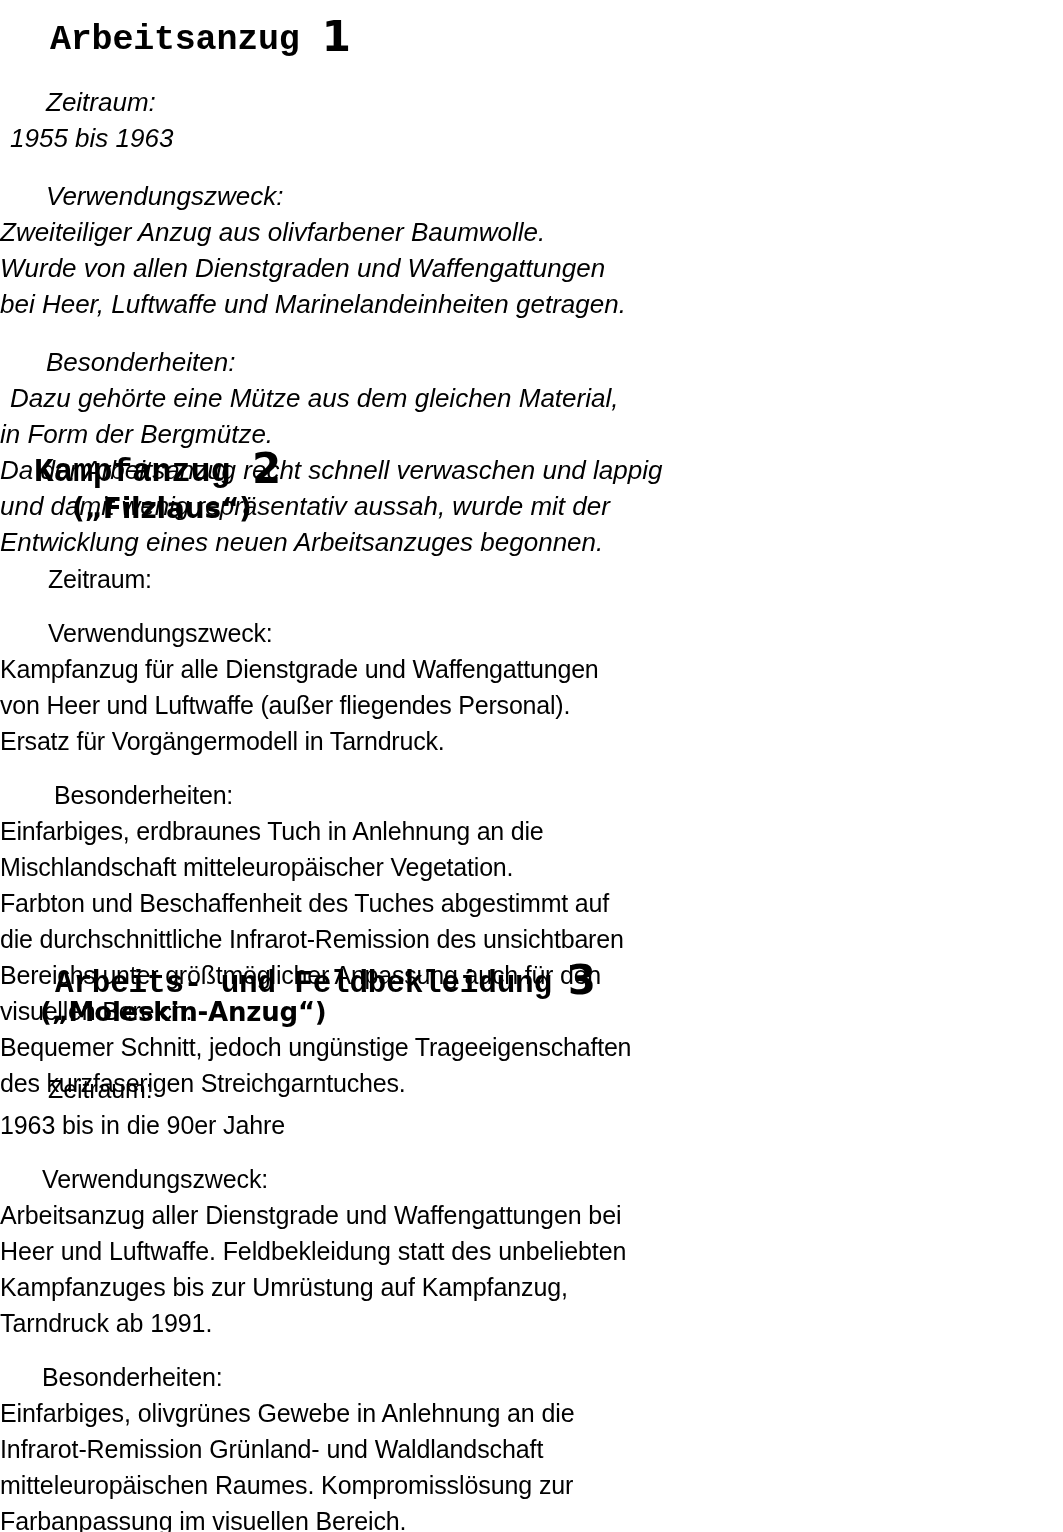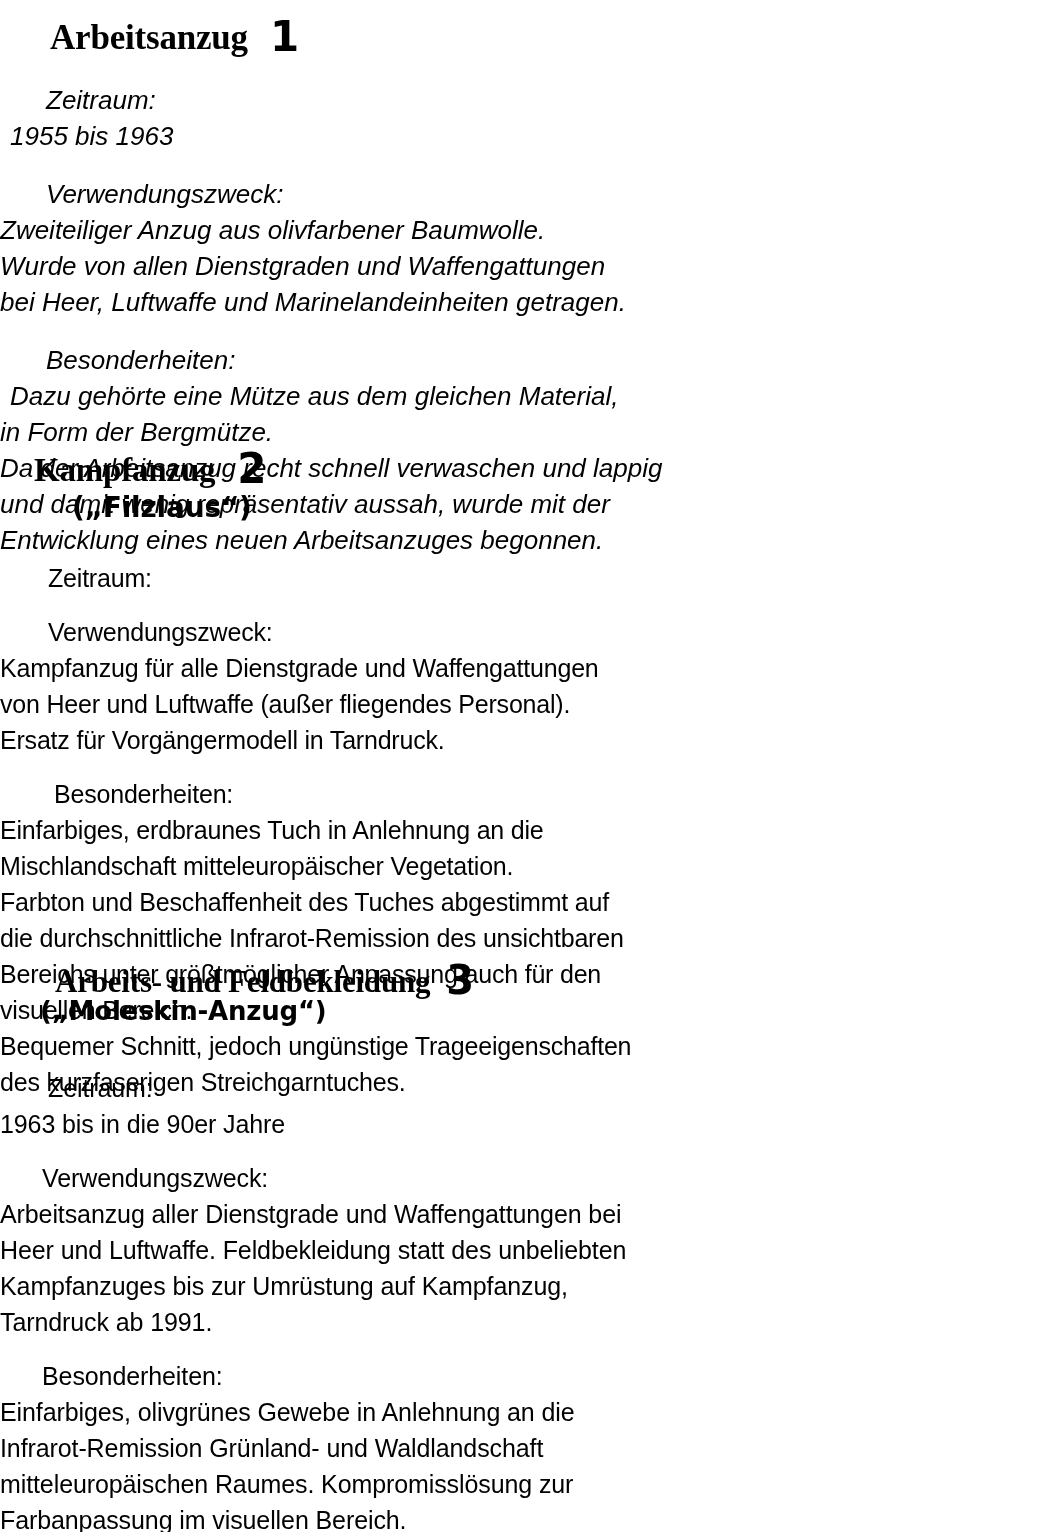--- a/index.html
+++ b/index.html
@@ -34,21 +34,21 @@
   #section-1 { top: 0px; }
   #section-2 { top: 432px; }
   #section-3 { top: 944px; }
 
   
   .heading-row {
     display: flex;
     align-items: baseline;
   }
   .heading-main {
-    font-family: Liberation Serif, serif;
+    font-family: Liberation Mono, monospace;
     font-weight: 700;
     letter-spacing: -0.2px;
     white-space: nowrap;
     line-height: 1.0;
   }
   .heading-num {
     font-family: "DejaVu Sans", "Liberation Sans", sans-serif;
     font-weight: 700;
     line-height: 1.0;
     white-space: nowrap;

